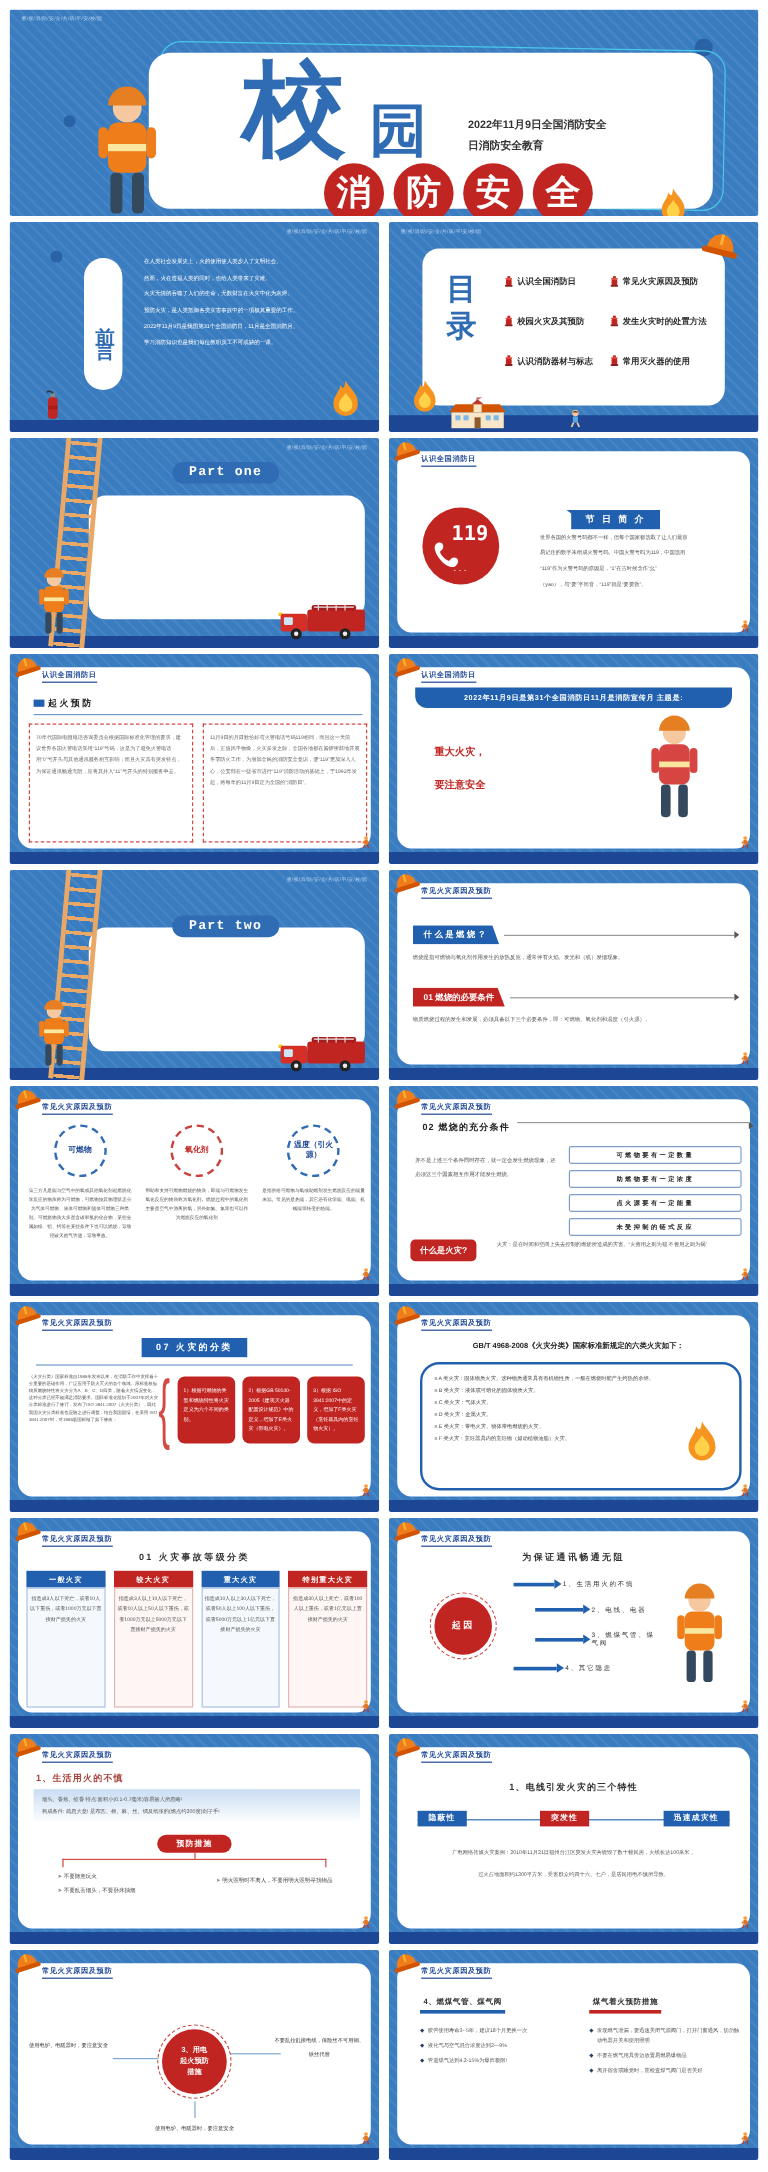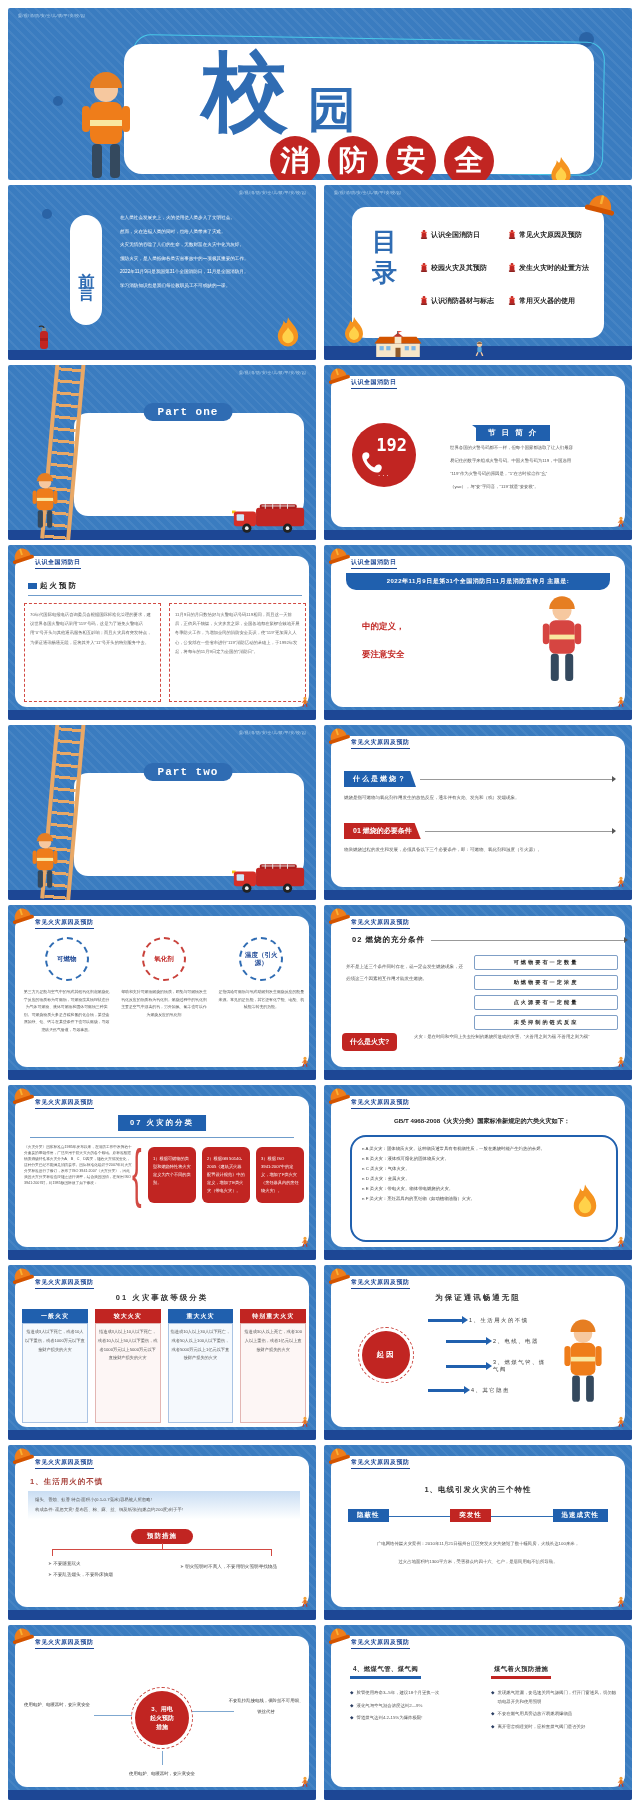--- a/index.html
+++ b/index.html
@@ -140,20 +140,24 @@
 <div class="grid">
 
   <div class="slide cover">
     <div class="slogan l">重/视/消/防/安/全/共/筑/平/安/校/园</div>
     <div class="dot" style="left:45px;top:88px;width:10px;height:10px"></div>
     <div class="dot" style="right:38px;top:24px;width:15px;height:15px"></div>
     <div style="position:absolute;left:124px;top:30px;width:470px;height:132px;border:1.5px solid #49c9e9;border-radius:18px;transform:rotate(1deg)"></div>
     <div class="card" style="left:116px;top:36px;width:470px;height:130px;border-radius:18px"></div>
     <div class="bigblue" style="left:194px;top:40px;font-size:86px;z-index:2">校</div>
     <div class="bigblue" style="left:300px;top:78px;font-size:48px;z-index:2">园</div>
+    <div style="position:absolute;left:382px;top:88px;width:180px;z-index:2;font-size:9px;font-weight:bold;color:#333;line-height:1.9">
+      <div>2022年11月9日全国消防安全</div>
+      <div>日消防安全教育</div>
+    </div>
     <div style="position:absolute;left:262px;top:128px;display:flex;gap:8px;z-index:3">
       <div class="redcircle">消</div>
       <div class="redcircle">防</div>
       <div class="redcircle">安</div>
       <div class="redcircle">全</div>
     </div>
     <div style="position:absolute;left:540px;top:148px;width:26px;height:32px;z-index:3">
           <svg viewBox="0 0 24 30">
             <use href="#sym-flame"></use>
           </svg>
@@ -274,21 +278,21 @@
 
   <div class="slide">
     <div class="slogan r">重/视/消/防/安/全/共/筑/平/安/校/园</div>
     <div class="ladder"></div>
     <div style="position:absolute;left:16px;bottom:8px;width:42px;height:60px;z-index:3;color:#ef7d1a">
           <svg viewBox="0 0 40 58">
             <use href="#sym-firefighter"></use>
           </svg>
         </div>
     <div class="card" style="left:66px;top:48px;right:12px;bottom:24px;border-radius:14px"></div>
-    <div class="pillbadge" style="left:180px;top:38px;transform:translateX(-50%)">Part one</div>
+    <div class="pillbadge" style="left:180px;top:20px;transform:translateX(-50%)">Part one</div>
     <div class="parttitle" style="left:33px;top:78px;width:240px">认识全国消防日</div>
     <div class="filler" style="left:80px;width:210px;top:102px">
       <div>The average person is always waiting for an opportunity to come The average person is always waiting for an The</div>
       <div>average person is always waiting for an opportunity to come The</div>
     </div>
     <div style="position:absolute;right:10px;bottom:6px;width:74px;height:32px;z-index:3">
           <svg viewBox="0 0 80 34">
             <use href="#sym-truck"></use>
           </svg>
         </div>
@@ -297,21 +301,21 @@
 
   <div class="slide">
     <div class="card ccard"></div>
     <div class="helmet">
           <svg viewBox="0 0 24 16">
             <use href="#sym-helmet"></use>
           </svg>
         </div>
     <div class="sechead">认识全国消防日</div>
     <div style="position:absolute;left:28px;top:58px;width:64px;height:64px;border-radius:50%;background:#c12522;z-index:2">
-      <span style="position:absolute;right:9px;top:12px;color:#fff;font-weight:bold;font-size:17px;font-family:'DejaVu Sans Mono',monospace">192</span>
+      <span style="position:absolute;right:9px;top:12px;color:#fff;font-weight:bold;font-size:17px;font-family:'DejaVu Sans Mono',monospace">119</span>
       <svg viewBox="0 0 24 24" style="position:absolute;left:7px;top:26px;width:26px;height:26px">
             <path d="M4 4c4-3 7 1 5 4l-2 2c1 3 4 6 7 7l2-2c3-2 7 1 4 5-2 3-7 2-11-2S1 7 4 4z" fill="#fff"></path>
           </svg>
       <span style="position:absolute;left:26px;top:46px;color:#fff;font-size:8px;letter-spacing:2px">...</span>
     </div>
     <div class="bannerblue" style="position:absolute;left:152px;top:60px;z-index:2;font-size:7.5px;padding:3px 12px">节 日 简 介</div>
     <div style="position:absolute;left:148px;top:60px;z-index:2;border-top:5px solid #2060ae;border-left:7px solid transparent"></div>
     <div style="position:absolute;left:126px;right:12px;top:80px;z-index:2;font-size:4.4px;color:#555">
       <div style="margin-bottom:8px">世界各国的火警号码都不一样，但每个国家都选取了让人们最容</div>
       <div style="margin-bottom:8px">易记住的数字来组成火警号码。中国火警号码为119，中国选用</div>
@@ -353,21 +357,21 @@
 
   <div class="slide">
     <div class="card ccard"></div>
     <div class="helmet">
           <svg viewBox="0 0 24 16">
             <use href="#sym-helmet"></use>
           </svg>
         </div>
     <div class="sechead">认识全国消防日</div>
     <div class="bannerblue" style="position:absolute;left:22px;right:22px;top:28px;z-index:2;font-size:6px;text-align:center;padding:4px 4px;border-radius:0 0 10px 10px;letter-spacing:.5px">2022年11月9日是第31个全国消防日11月是消防宣传月 主题是:</div>
-    <div style="position:absolute;left:38px;top:76px;z-index:2;font-size:8.5px;font-weight:bold;color:#c12522">中的定义，</div>
+    <div style="position:absolute;left:38px;top:76px;z-index:2;font-size:8.5px;font-weight:bold;color:#c12522">重大火灾，</div>
     <div style="position:absolute;left:38px;top:104px;z-index:2;font-size:8.5px;font-weight:bold;color:#c12522">要注意安全</div>
     <div style="position:absolute;right:38px;top:48px;width:64px;height:96px;z-index:2;color:#d64541">
           <svg viewBox="0 0 40 58">
             <use href="#sym-firefighter"></use>
           </svg>
         </div>
     <div class="walker">
           <svg viewBox="0 0 10 14">
             <use href="#sym-walker"></use>
           </svg>
@@ -457,21 +461,21 @@
   </div>
 
   <div class="slide">
     <div class="card ccard"></div>
     <div class="helmet">
           <svg viewBox="0 0 24 16">
             <use href="#sym-helmet"></use>
           </svg>
         </div>
     <div class="sechead">常见火灾原因及预防</div>
-    <div style="position:absolute;left:28px;right:4px;top:30px;z-index:2;display:flex;align-items:center">
+    <div style="position:absolute;left:28px;right:4px;top:30px;z-index:2;display:flex;align-items:flex-start">
       <span style="font-size:7.5px;font-weight:bold;color:#222;letter-spacing:1px">02 燃烧的充分条件</span>
       <span style="flex:1;border-top:1px solid #999;margin-left:6px"></span>
       <span style="width:0;height:0;border-left:4px solid #555;border-top:3px solid transparent;border-bottom:3px solid transparent"></span>
     </div>
     <div style="position:absolute;left:22px;top:56px;width:118px;z-index:2;font-size:4.5px;color:#555;line-height:2.7">并不是上述三个条件同时存在，就一定会发生燃烧现象，还必须这三个因素相互作用才能发生燃烧。</div>
     <div style="position:absolute;left:150px;right:14px;top:50px;z-index:2">
       <div class="condbox">可燃物要有一定数量</div>
       <div class="condbox">助燃物要有一定浓度</div>
       <div class="condbox">点火源要有一定能量</div>
       <div class="condbox">未受抑制的链式反应</div>

